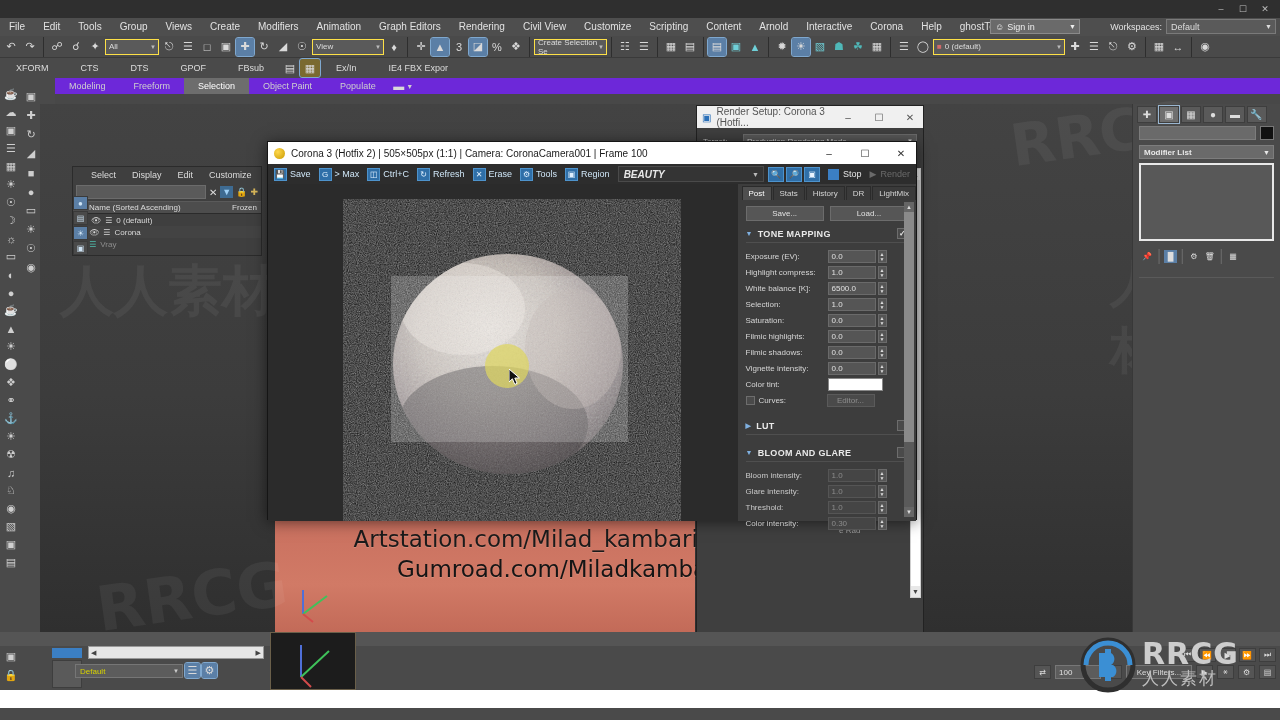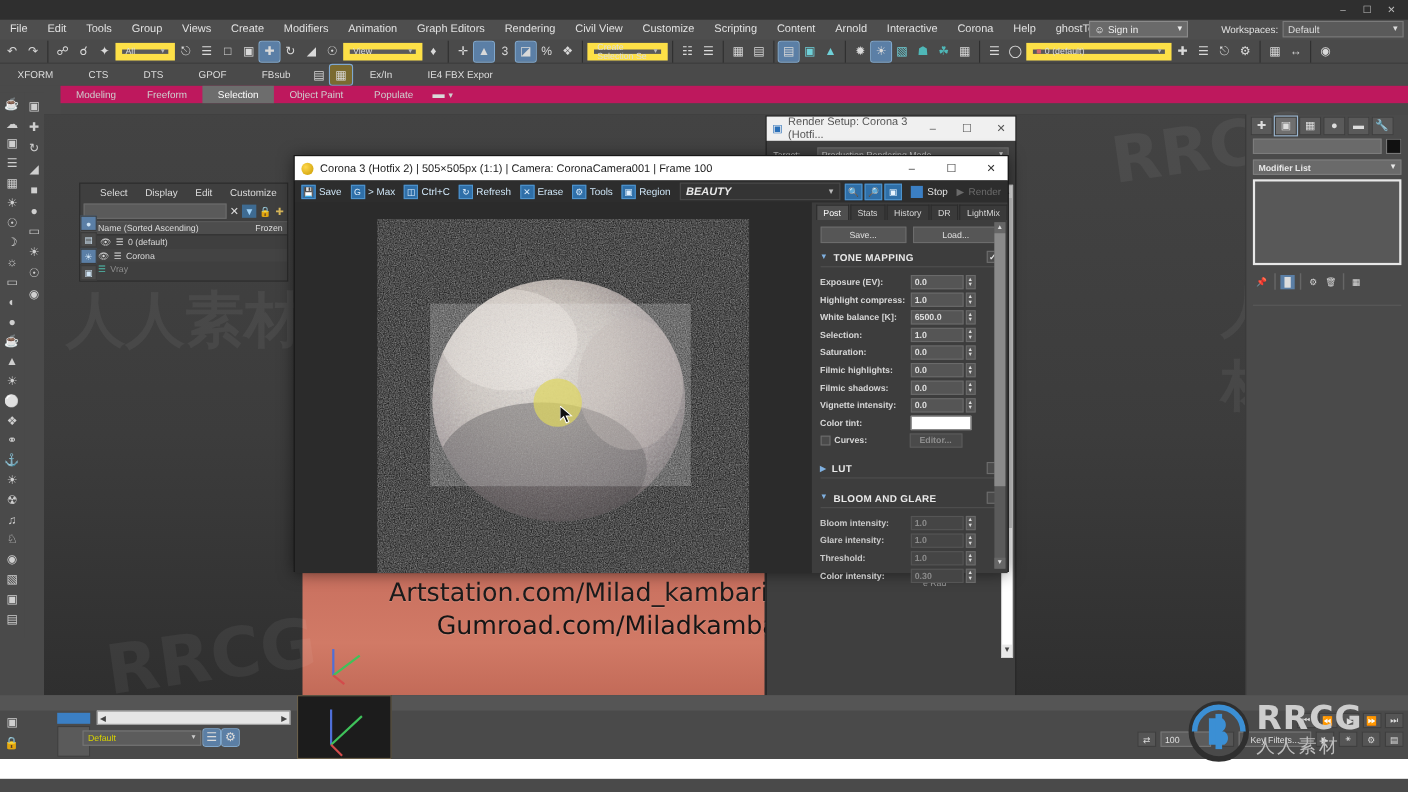--- a/index.html
+++ b/index.html
@@ -31,32 +31,32 @@
   #wsp .wbox .caret{ margin-left:auto; margin-right:3px; font-size:7px;}
 
   
   #maintoolbar { height:22px; background:#4a4a4a; display:flex; align-items:center;
                  gap:1px; padding:0 2px; border-bottom:1px solid #3a3a3a; }
   .tb { width:18px; height:18px; border-radius:2px; display:flex;
         align-items:center; justify-content:center; font-size:11px; color:#d9d9d9; }
   .tb.on { background:#5b7fa6; outline:1px solid #7fa8cf; }
   .tb.blue { color:#6fd0d8; }
   .tb.teal { color:#4fb8b8; }
-  .combo { height:16px; background:#5a5a5a; border:6px solid #fde047; font-size:8px;
+  .combo { height:16px; background:#5a5a5a; border:1px solid #fde047; font-size:8px;
            color:#ddd; display:flex; align-items:center; padding-left:3px; }
   .combo .caret { margin-left:auto; margin-right:2px; font-size:6px; color:#bbb;}
 
   
   #plugbar { height:20px; background:#4a4a4a; display:flex; align-items:center;
              font-size:9px; color:#ddd; }
   #plugbar .pb { padding:0 16px; }
 
   
   #ribbon { position:absolute; left:55px; top:78px; right:0; height:16px;
-            background:#be185d; display:flex; align-items:center; font-size:9px;
+            background:#6d28d9; display:flex; align-items:center; font-size:9px;
             color:#cfcfcf; }
   #ribbon .rt { padding:0 14px; line-height:16px; }
   #ribbon .rt.sel { background:#6d6d6d; color:#fff; }
   #ribbonbody { position:absolute; left:55px; top:94px; right:0; height:10px;
                 background:#484848; }
 
   
   #railL { position:absolute; left:0; top:84px; width:22px; bottom:30px;
            background:#4a4a4a; display:flex; flex-direction:column; align-items:center;
            gap:1px; padding-top:2px; overflow:hidden; }
@@ -202,21 +202,21 @@
                font-size:8px; color:#e0e0e0; display:flex; align-items:center;
                justify-content:center; }
   .section { display:flex; align-items:center; gap:5px; font-size:9px;
              font-weight:bold; color:#e9e9e9; letter-spacing:.3px;
              border-bottom:1px solid #4f4f4f; padding-bottom:3px; margin-bottom:6px;}
   .section .tri { color:#7fb0e0; font-size:7px; }
   .section .chk { margin-left:auto; width:11px; height:11px; background:#4a4a4a;
                   border:1px solid #6d6d6d; font-size:8px; color:#e6e6e6;
                   display:flex; align-items:center; justify-content:center;}
   .prow { display:flex; align-items:center; height:15px; margin-bottom:1px;
-          font-size:8px; color:#d6d6d6;font-weight:bold; }
+          font-size:8px; color:#d6d6d6; }
   .prow .lbl { width:82px; }
   .prow .val { width:48px; height:13px; background:#555; border:1px solid #6a6a6a;
                font-size:8px; color:#e0e0e0; padding-left:3px; display:flex;
                align-items:center; }
   .prow.dis .val { background:#454545; color:#8c8c8c; border-color:#555; }
   .prow.dis .lbl { color:#c9c9c9; }
   .spin { width:9px; height:13px; margin-left:2px; background:#555;
           border:1px solid #6a6a6a; display:flex; flex-direction:column;
           align-items:center; justify-content:center; line-height:5px;
           font-size:5px; color:#ddd;}

